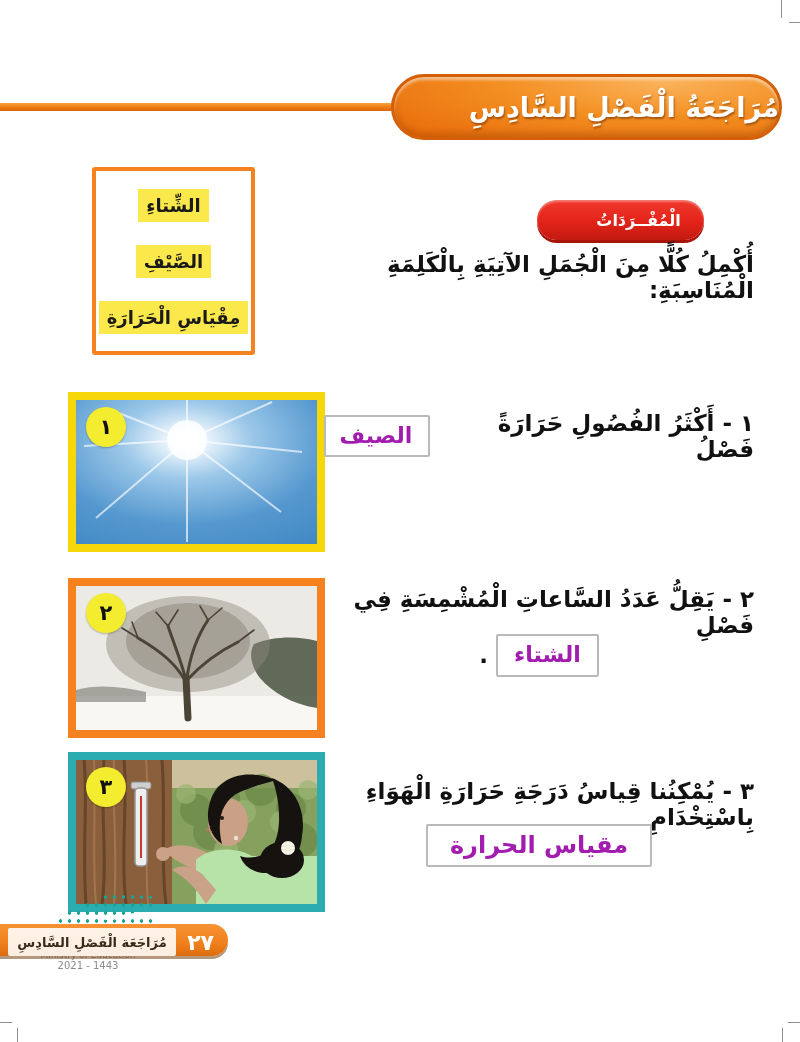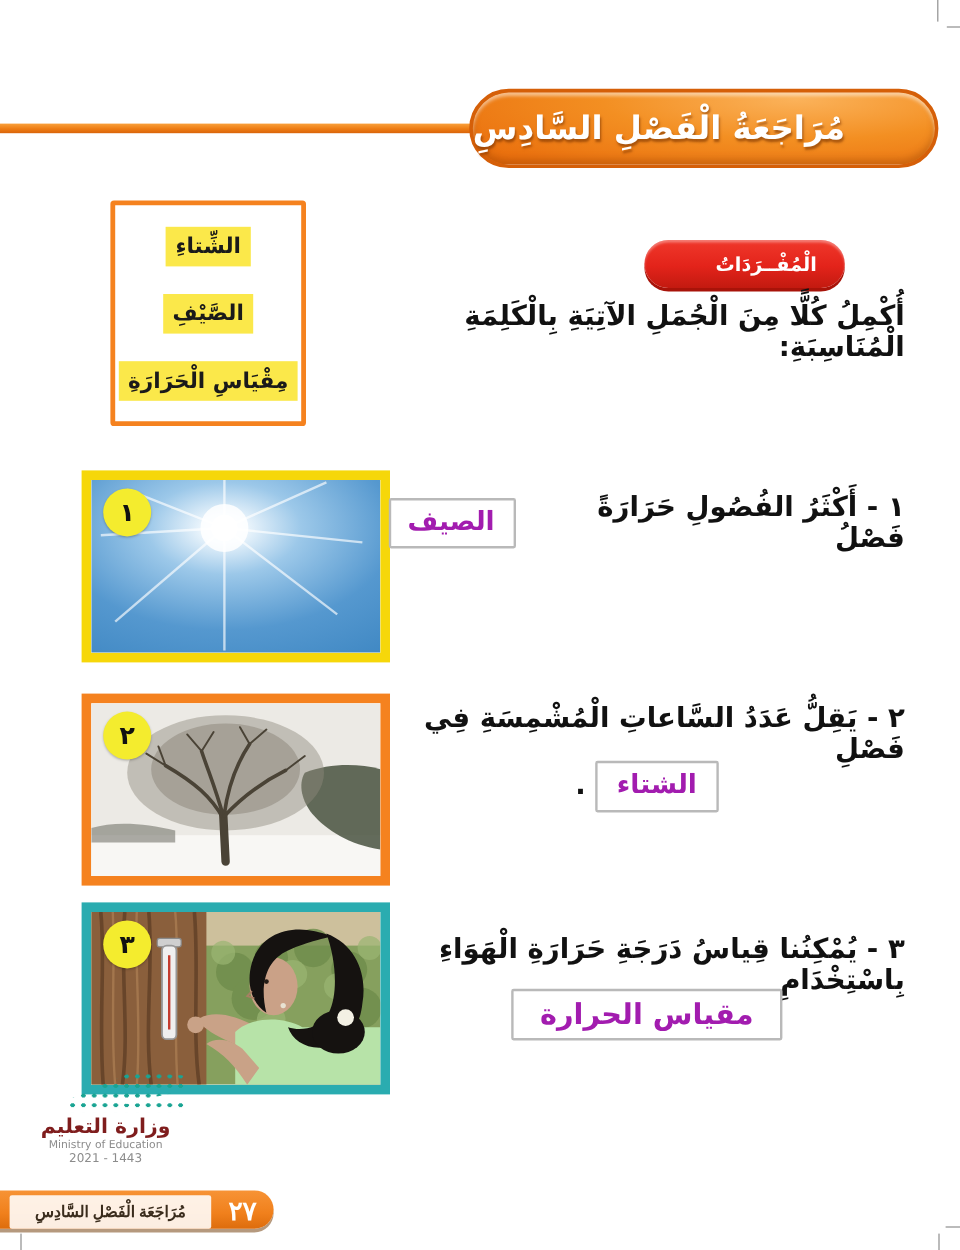--- a/index.html
+++ b/index.html
@@ -7,21 +7,21 @@
   body { width:800px; height:1042px; font-family:"DejaVu Sans", sans-serif; }
   .page { position:relative; width:800px; height:1042px; background:#fff; overflow:hidden; direction:rtl; }
 
   
   .banner-line { position:absolute; left:0; top:103px; width:396px; height:8px;
     background:linear-gradient(180deg,#f9a13c,#ee7c13 55%,#d9640a); }
   .banner { position:absolute; left:391px; top:74px; width:391px; height:66px;
     border-radius:33px; border:3px solid #d55f08;
     background:radial-gradient(120% 160% at 70% 10%,#fbb25a 0%,#f38f22 35%,#e96d0c 75%,#e05f06 100%);
     box-shadow:inset 0 3px 3px rgba(255,255,255,.5), inset 0 -4px 6px rgba(140,60,0,.35);
-    display:flex; align-items:center; justify-content:flex-end; }
+    display:flex; align-items:center; justify-content:flex-start; }
   .banner-title { color:#fff; font-size:27px; font-weight:bold; letter-spacing:.5px;
     text-shadow:1px 2px 2px rgba(120,50,0,.6); }
 
   
   .word-bank { position:absolute; left:92px; top:167px; width:163px; height:188px;
     background:#fff; border:4px solid #f5821f; border-radius:3px;
     display:flex; flex-direction:column; justify-content:space-around; align-items:center; padding:6px 16px; }
   .word-bank .word { background:#fbe84a; color:#1a1a1a; font-weight:bold; font-size:18px;
     padding:3px 8px; line-height:1.5; white-space:nowrap; }
 
@@ -65,23 +65,23 @@
   
   .ministry { position:absolute; left:28px; top:893px; width:150px; z-index:1; direction:ltr; }
   .ministry-dots { width:100px; height:34px; margin-left:28px;
     background-image:radial-gradient(#1aa493 1.7px, transparent 2.1px);
     background-size:9px 8px;
     clip-path:polygon(0 70%, 55% 0, 100% 10%, 100% 45%, 45% 80%, 100% 70%, 100% 100%, 0 100%); }
   .ministry-ar { color:#7f1d1d; font-size:17px; font-weight:bold; text-align:center; width:120px; margin-top:2px; }
   .ministry-en { color:#8c8c8c; font-size:9px; text-align:center; width:120px; margin-top:1px; }
   .ministry-years { color:#8c8c8c; font-size:10px; text-align:center; width:120px; }
 
-  .footer-bar { position:absolute; left:0; top:992px; width:228px; height:32px; z-index:2;
+  .footer-bar { position:absolute; left:0; top:924px; width:228px; height:32px; z-index:2;
     background:linear-gradient(180deg,#f79335,#f0801c 60%,#dd6c0c);
-    border-radius:0 18px 18px 0; box-shadow:0 3px 0 rgba(120,70,20,.55); direction:ltr;font-family:Liberation Serif, serif; }
+    border-radius:0 18px 18px 0; box-shadow:0 3px 0 rgba(120,70,20,.55); direction:ltr; }
   .footer-inner { position:absolute; left:8px; top:4px; width:168px; height:28px;
     background:rgba(255,255,255,.88); border-radius:2px;
     display:flex; align-items:center; justify-content:center; }
   .footer-title { color:#3a2c1c; font-size:13px; font-weight:bold; white-space:nowrap; }
   .footer-page-number { position:absolute; right:14px; top:0; height:36px; display:flex; align-items:center;
     color:#fff; font-size:22px; font-weight:bold; }
 
   
   .crop { position:absolute; background:#8f8f8f; }
   .crop.tr-v { left:781px; top:0; width:1px; height:18px; }

